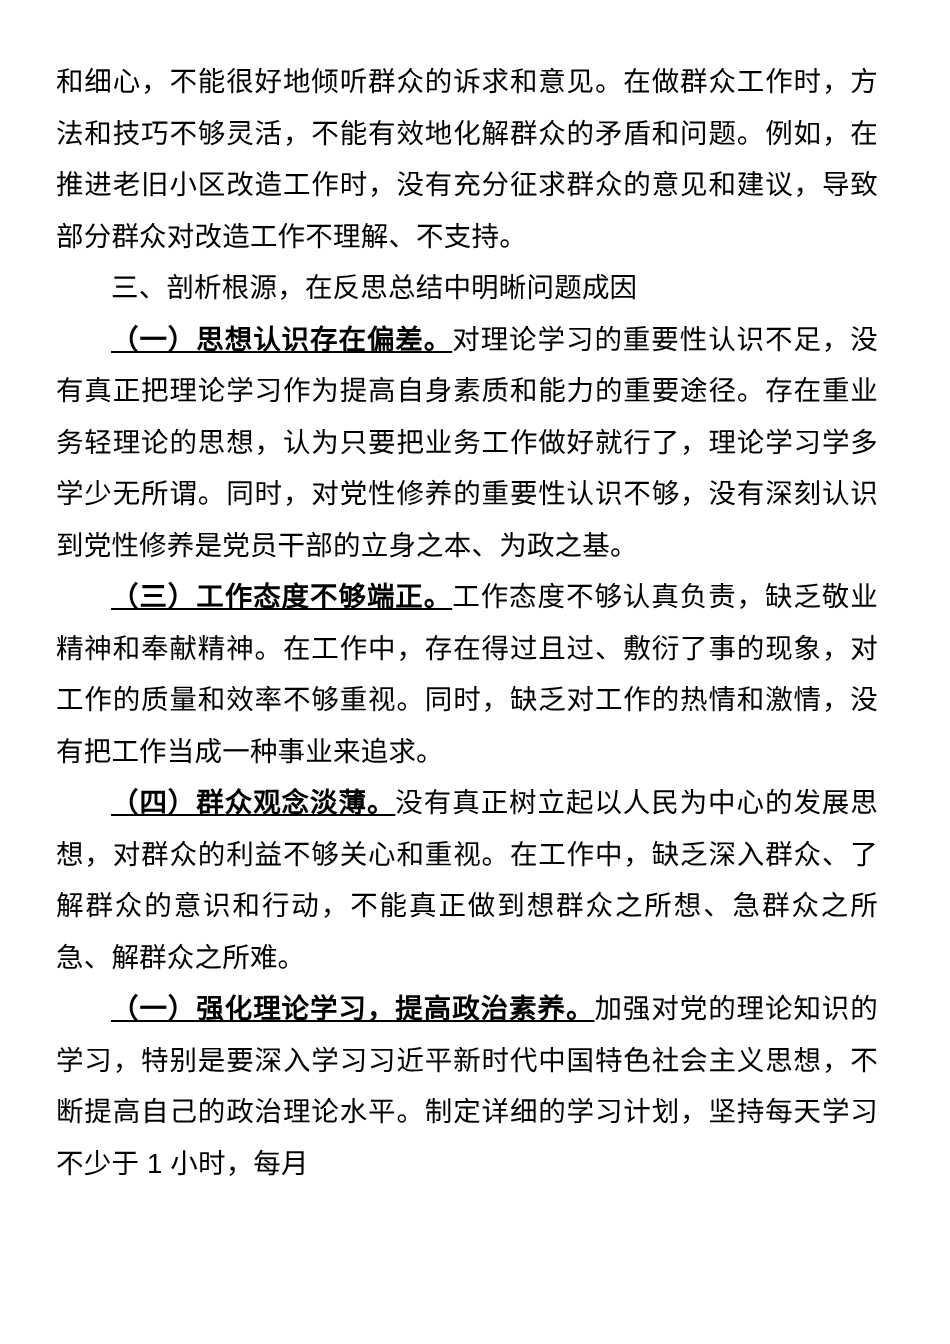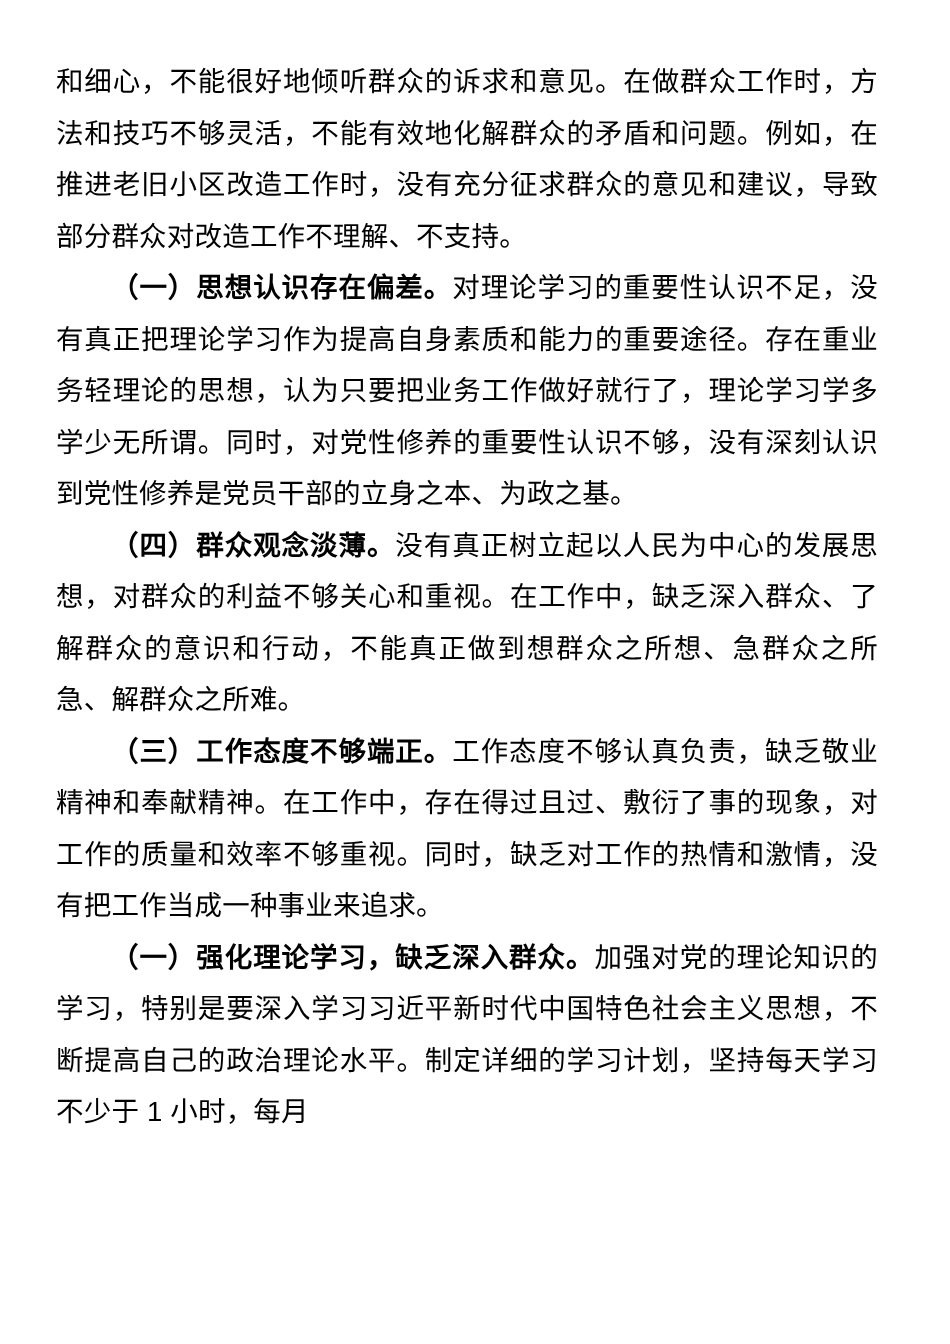--- a/index.html
+++ b/index.html
@@ -47,35 +47,37 @@
     line-height: 51.5px;
     letter-spacing: 0.2px;
     text-indent: 2em;
     text-align: left;
     font-weight: 400;
     white-space: nowrap;
   }
   
   .lead {
     font-weight: 700;
+    text-decoration: underline;
   }
 </style>
 </head>
 <body>
 
 <div class="page">
   <div class="doc-body">
 
     <p class="para no-indent"><span>和细心，不能很好地倾听群众的诉求和意见。在做群众工作时，方法和技巧不够灵活，不能有效地化解群众的矛盾和问题。例如，在推进老旧小区改造工作时，没有充分征求群众的意见和建议，导致部分群众对改造工作不理解、不支持。</span></p>
 
+    <p class="section-heading">三、剖析根源，在反思总结中明晰问题成因</p>
 
     <p class="para"><span class="lead">（一）思想认识存在偏差。</span><span>对理论学习的重要性认识不足，没有真正把理论学习作为提高自身素质和能力的重要途径。存在重业务轻理论的思想，认为只要把业务工作做好就行了，理论学习学多学少无所谓。同时，对党性修养的重要性认识不够，没有深刻认识到党性修养是党员干部的立身之本、为政之基。</span></p>
 
 
+    <p class="para"><span class="lead">（三）工作态度不够端正。</span><span>工作态度不够认真负责，缺乏敬业精神和奉献精神。在工作中，存在得过且过、敷衍了事的现象，对工作的质量和效率不够重视。同时，缺乏对工作的热情和激情，没有把工作当成一种事业来追求。</span></p>
+
     <p class="para"><span class="lead">（四）群众观念淡薄。</span><span>没有真正树立起以人民为中心的发展思想，对群众的利益不够关心和重视。在工作中，缺乏深入群众、了解群众的意识和行动，不能真正做到想群众之所想、急群众之所急、解群众之所难。</span></p>
 
-    <p class="para"><span class="lead">（三）工作态度不够端正。</span><span>工作态度不够认真负责，缺乏敬业精神和奉献精神。在工作中，存在得过且过、敷衍了事的现象，对工作的质量和效率不够重视。同时，缺乏对工作的热情和激情，没有把工作当成一种事业来追求。</span></p>
 
-
-    <p class="para"><span class="lead">（一）强化理论学习，缺乏深入群众。</span><span>加强对党的理论知识的学习，特别是要深入学习习近平新时代中国特色社会主义思想，不断提高自己的政治理论水平。制定详细的学习计划，坚持每天学习不少于 1 小时，每月</span></p>
+    <p class="para"><span class="lead">（一）强化理论学习，提高政治素养。</span><span>加强对党的理论知识的学习，特别是要深入学习习近平新时代中国特色社会主义思想，不断提高自己的政治理论水平。制定详细的学习计划，坚持每天学习不少于 1 小时，每月</span></p>
 
   </div>
 </div>
 
 </body></html>

